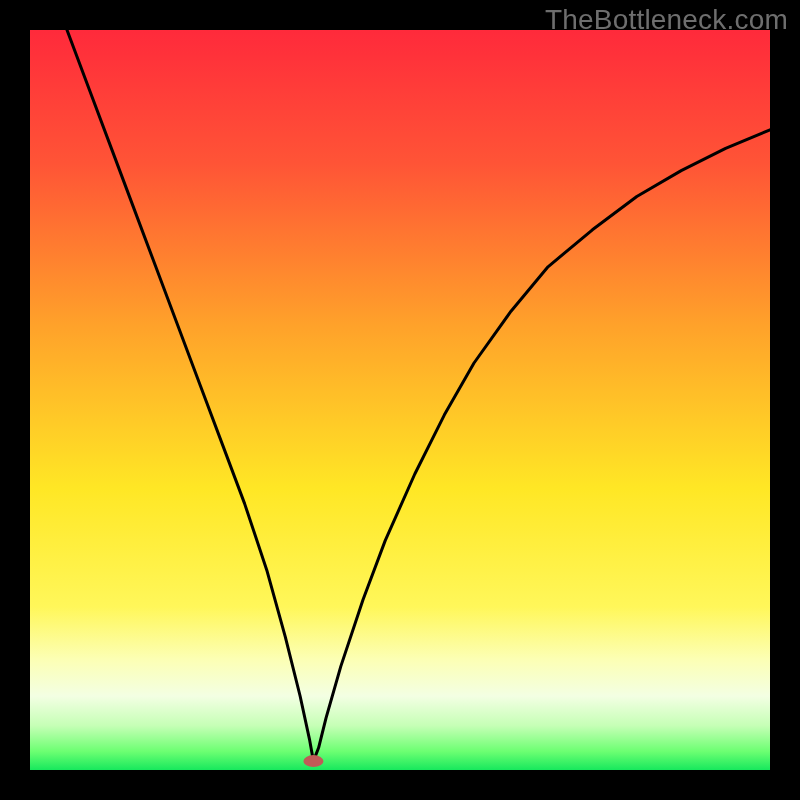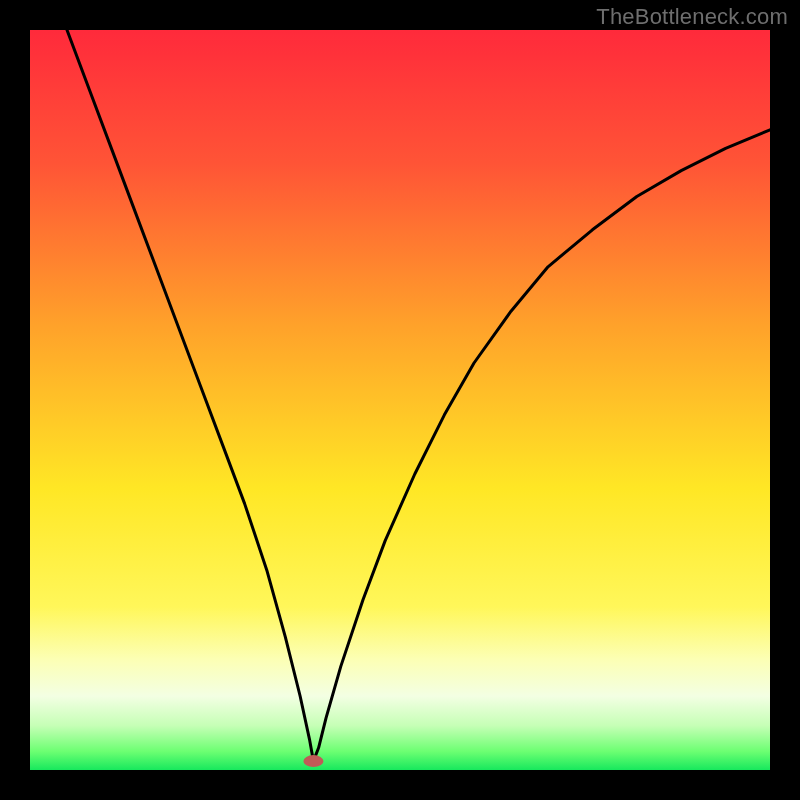--- a/index.html
+++ b/index.html
@@ -16,21 +16,21 @@
     top: 0;
     left: 0;
     width: 800px;
     height: 800px;
     background: #000000;
   }
   .watermark {
     position: absolute;
     top: 4px;
     right: 12px;
-    font-size: 22px;
+    font-size: 28px;
     font-weight: 500;
     color: #6e6e6e;
     letter-spacing: 0.2px;
     user-select: none;
   }
   .plot {
     position: absolute;
     top: 30px;
     left: 30px;
     width: 740px;

